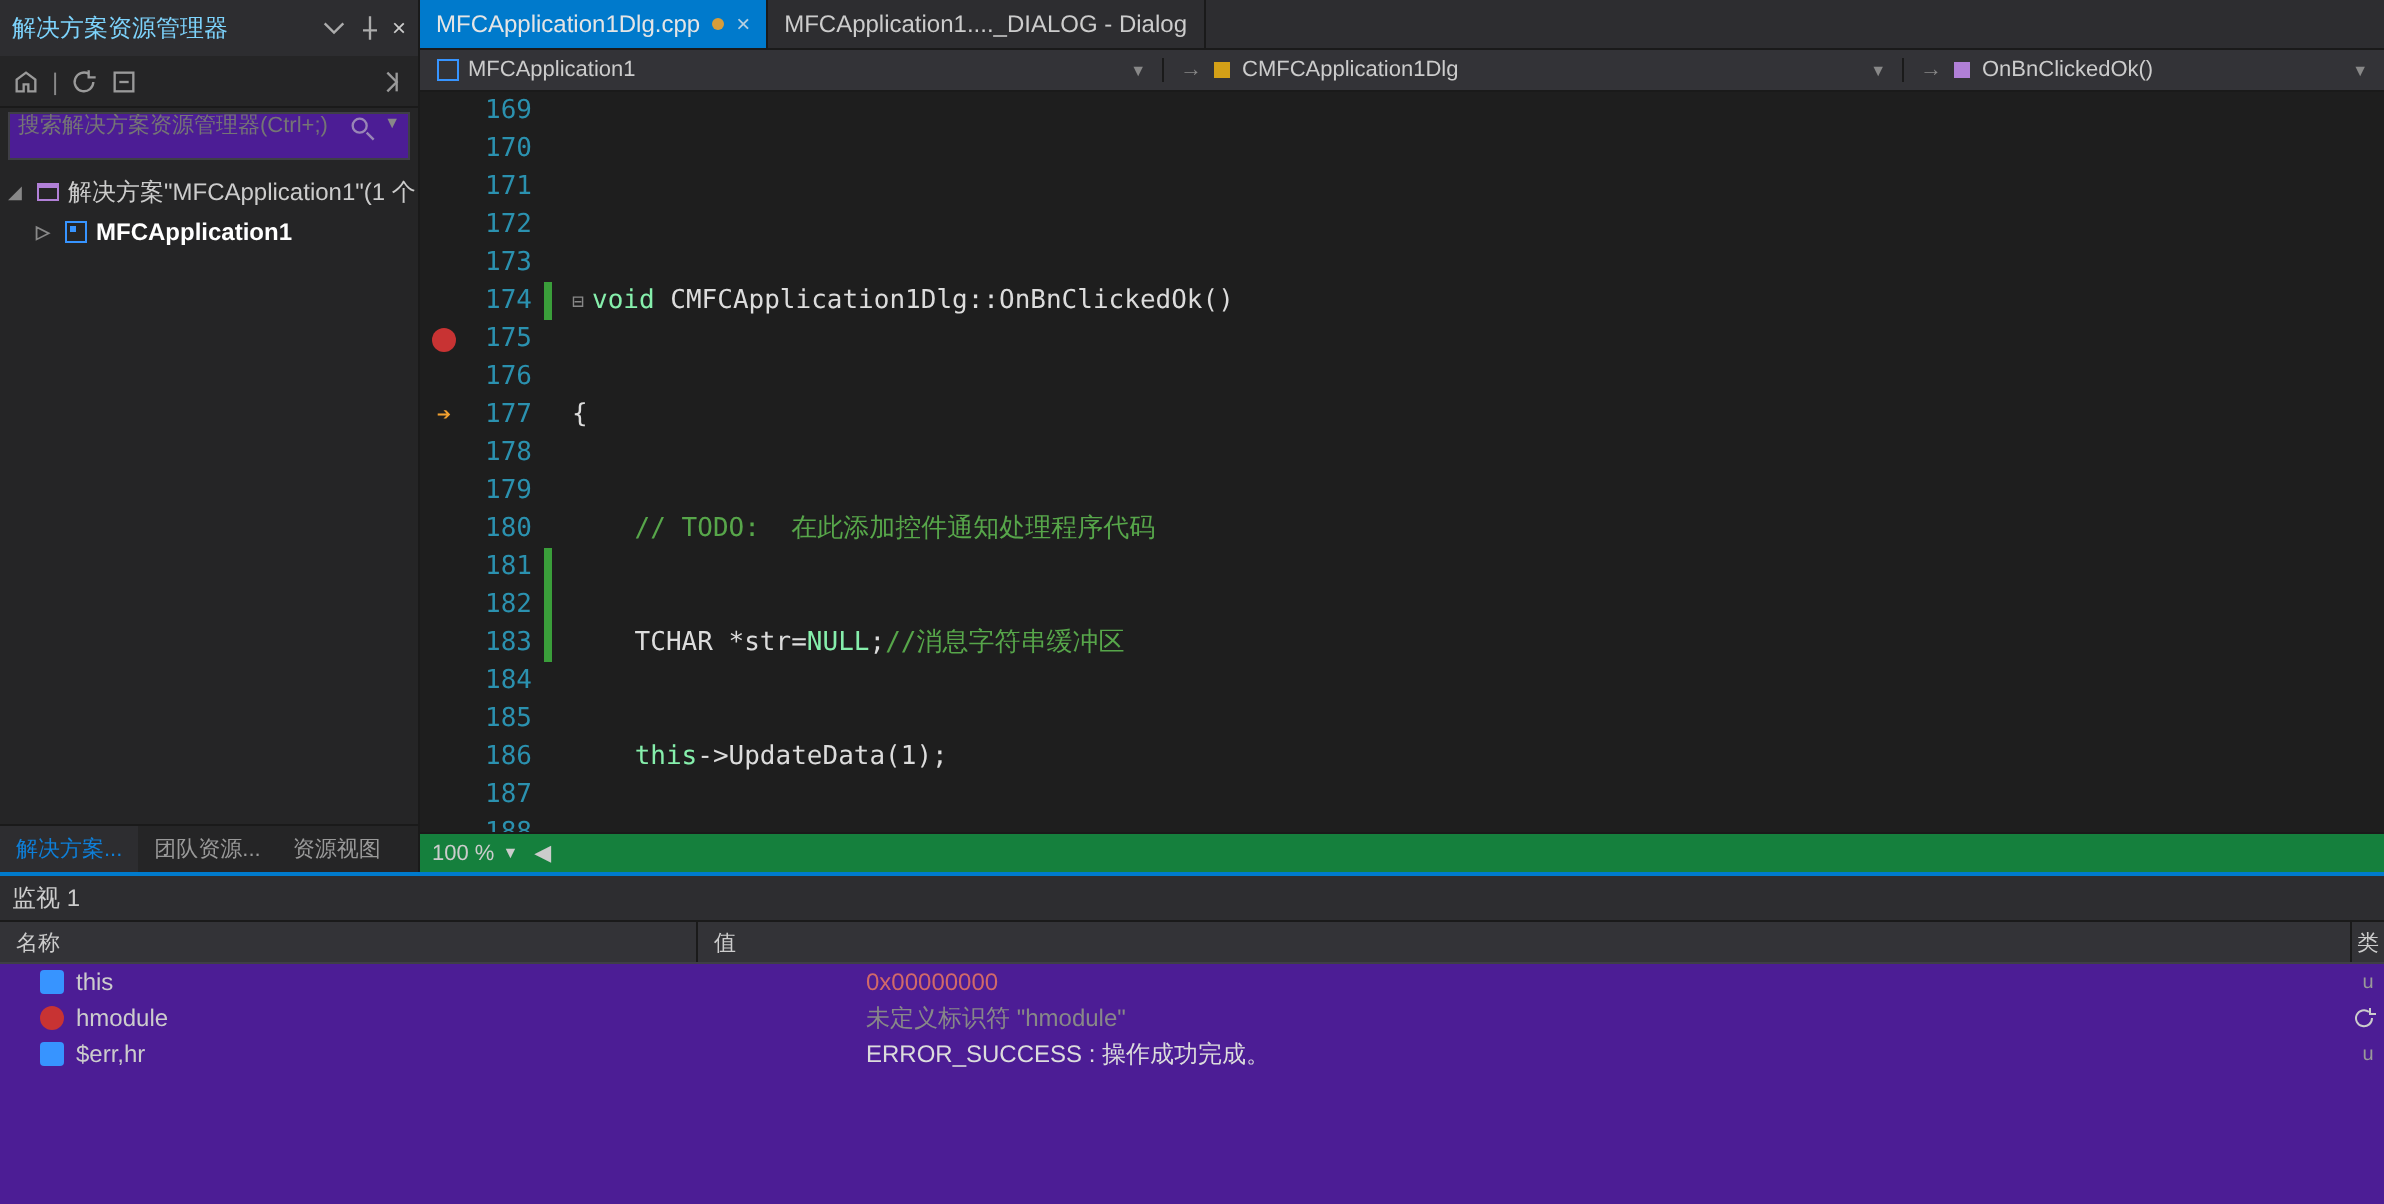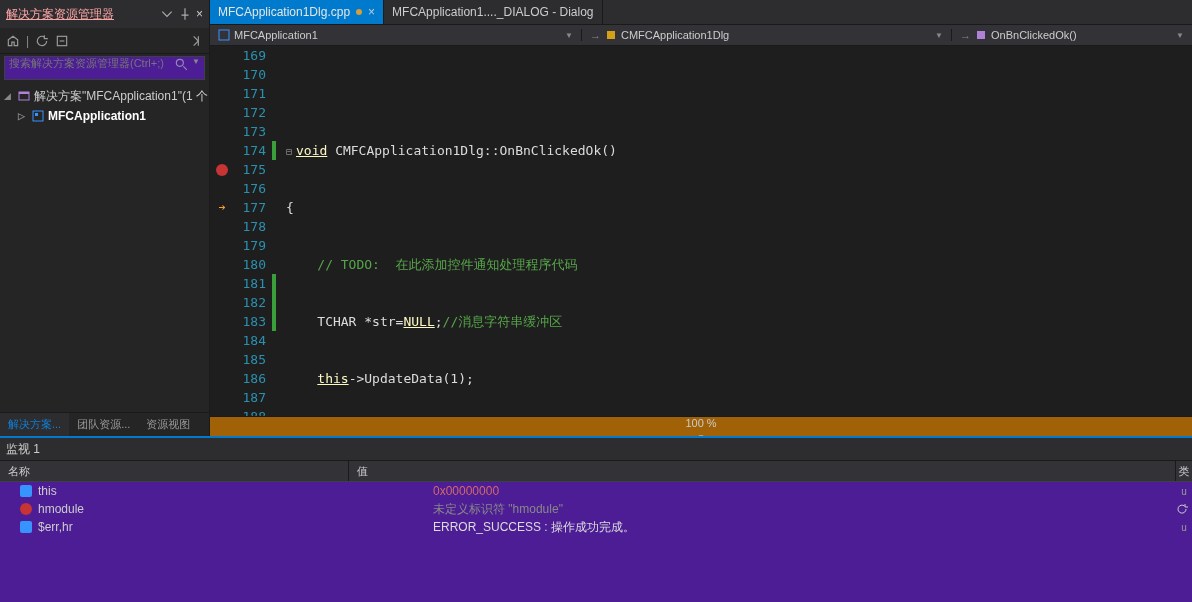--- a/index.html
+++ b/index.html
@@ -1,20 +1,20 @@
 <!DOCTYPE html>
 <html><head>
 <meta charset="utf-8">
 <style>
 * { margin: 0; padding: 0; box-sizing: border-box; }
 body { font-family: "Segoe UI", sans-serif; font-size: 12px; background: #2d2d30; color: #ccc; width: 1192px; height: 602px; overflow: hidden; display: flex; flex-direction: column; }
 .top { display: flex; height: 436px; }
 .sidebar { width: 210px; background: #252526; display: flex; flex-direction: column; border-right: 1px solid #1a1a1a; }
 .se-header { display: flex; align-items: center; background: #2d2d30; height: 28px; padding: 0 6px; gap: 4px; }
-.se-title { flex: 1; font-size: 12px; color: #fca5a5; text-decoration: underline; }
+.se-title { flex: 1; font-size: 12px; color: #7dd3fc; }
 .se-header .ico { width: 14px; height: 14px; opacity: 0.8; cursor: pointer; }
 .se-toolbar { display: flex; align-items: center; height: 26px; padding: 0 6px; gap: 6px; background: #252526; border-bottom: 1px solid #1a1a1a; }
 .se-toolbar .ico { width: 14px; height: 14px; opacity: 0.7; cursor: pointer; }
 .se-toolbar .spacer { flex: 1; }
 .se-search { display: flex; align-items: flex-start; height: 24px; margin: 2px 4px; background: #4c1d95; border: 1px solid #3f3f46; }
 .se-search input { flex: 1; background: transparent; border: none; color: #999; font-size: 11px; padding: 0 4px; outline: none; }
 .se-search .ico { width: 14px; height: 14px; margin: 0 4px; opacity: 0.6; }
 .tree { padding: 4px 0; font-size: 12px; }
 .tree-row { display: flex; align-items: center; height: 20px; padding-left: 4px; gap: 4px; cursor: pointer; white-space: nowrap; overflow: hidden; }
 .tree-row .arrow { width: 10px; font-size: 9px; color: #888; }
@@ -41,25 +41,25 @@
 .margin-col .mrow { height: 19px; display: flex; align-items: center; justify-content: center; }
 .bp { width: 12px; height: 12px; border-radius: 50%; background: #c83333; }
 .arr-yel { color: #f0a030; font-size: 12px; }
 .gutter { width: 38px; background: #1e1e1e; color: #2b91af; text-align: right; padding-right: 6px; }
 .gutter .grow { height: 19px; }
 .cb { width: 10px; background: #1e1e1e; }
 .cb .crow { height: 19px; position: relative; }
 .green-bar { position: absolute; left: 0; top: 0; width: 4px; height: 19px; background: #3a9e3a; }
 .code { flex: 1; background: #1e1e1e; overflow: hidden; white-space: pre; }
 .code .crow { height: 19px; padding-left: 4px; }
-.kw { color: #fef9c3; text-decoration: underline; }
+.kw { color: #86efac; }
 .com { color: #57a64a; }
 .id { color: #dcdcdc; }
 .fold { color: #888; font-size: 10px; display: inline-block; width: 10px; }
-.zoom-bar { height: 20px; background: #a16207; display: flex; align-items: center; padding: 0 6px; font-size: 11px; border-top: 1px solid #1a1a1a; gap: 4px; flex-direction: column; }
+.zoom-bar { height: 20px; background: #15803d; display: flex; align-items: center; padding: 0 6px; font-size: 11px; border-top: 1px solid #1a1a1a; gap: 4px; }
 .zoom-bar .dd { font-size: 8px; }
 .bottom { flex: 1; display: flex; flex-direction: column; background: #4c1d95; border-top: 2px solid #007acc; }
 .watch-hdr { height: 22px; display: flex; align-items: center; padding: 0 6px; font-size: 12px; background: #2d2d30; color: #ccc; }
 .watch-cols { display: flex; height: 22px; background: #333337; border-top: 1px solid #1a1a1a; border-bottom: 1px solid #3f3f46; font-size: 11px; }
 .wc-name { width: 349px; padding: 0 8px; display: flex; align-items: center; border-right: 1px solid #1a1a1a; }
 .wc-val { flex: 1; padding: 0 8px; display: flex; align-items: center; border-right: 1px solid #1a1a1a; }
 .wc-type { width: 16px; display: flex; align-items: center; justify-content: center; }
 .watch-body { flex: 1; }
 .wrow { display: flex; height: 18px; font-size: 12px; align-items: center; }
 .wrow .wn { width: 425px; padding-left: 20px; display: flex; align-items: center; gap: 6px; }

